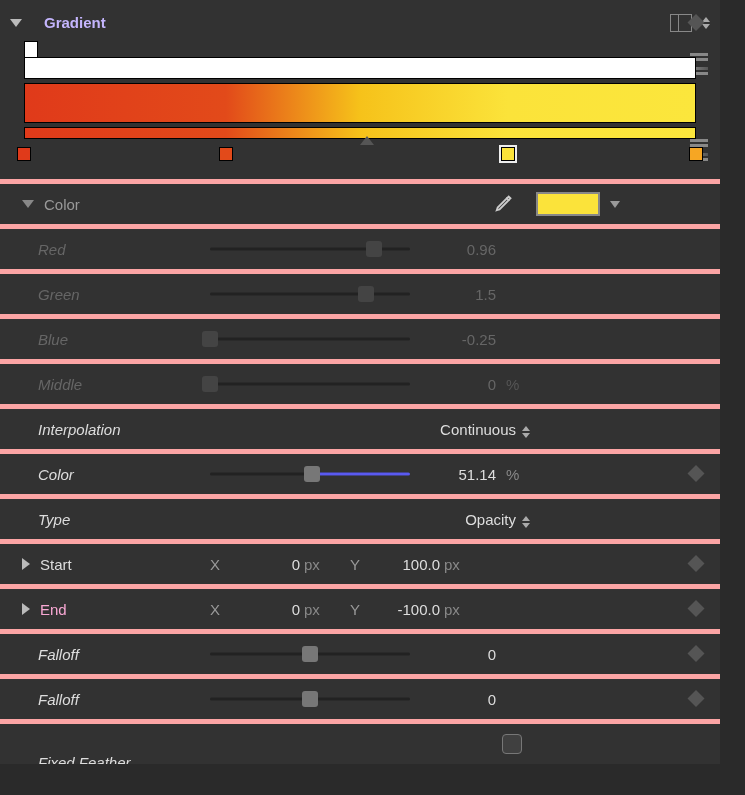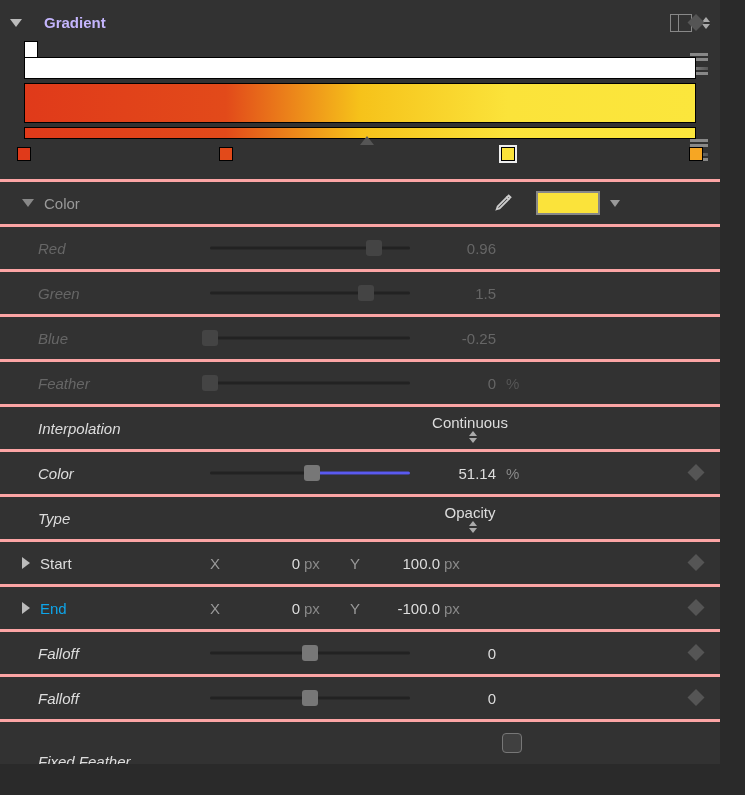--- a/index.html
+++ b/index.html
@@ -1,38 +1,38 @@
 <!DOCTYPE html>
 <html><head>
 <meta charset="utf-8">
 <style>
   * { box-sizing: border-box; margin: 0; padding: 0; font-family: -apple-system, "Helvetica Neue", Arial, sans-serif; }
   body { background: #2a2a2a; color: #ccc; font-size: 15px; width: 745px; }
   .panel { background: #323232; width: 720px; }
-  .row { display: flex; align-items: center; height: 45px; padding: 0 10px; border-top: 3px solid #fca5a5; position: relative; }
+  .row { display: flex; align-items: center; height: 45px; padding: 0 10px; border-top: 5px solid #fca5a5; position: relative; }
   .row.nobord { border-top: none; }
   .triangle { width: 0; height: 0; display: inline-block; margin-right: 10px; }
   .tri-down { border-left: 6px solid transparent; border-right: 6px solid transparent; border-top: 8px solid #bbb; }
   .tri-right { border-top: 6px solid transparent; border-bottom: 6px solid transparent; border-left: 8px solid #bbb; }
   .label { flex: 0 0 200px; color: #bbb; }
   .label.dim { color: #666; }
   .label.indent1 { padding-left: 28px; font-style: italic; }
   .label.indent0 { padding-left: 12px; font-weight: 700; color: #c4b5fd; }
   .slider-area { flex: 0 0 200px; position: relative; height: 20px; display:flex; align-items:center; }
   .slider-track { position: absolute; left: 0; right: 0; height: 3px; background: #222; border-radius: 2px; top: 50%; transform: translateY(-50%); }
   .slider-fill { position: absolute; left: 0; height: 3px; top: 50%; transform: translateY(-50%); border-radius:2px; }
   .slider-thumb { position: absolute; width: 16px; height: 16px; background: #555; border-radius: 3px; top: 50%; transform: translate(-50%, -50%); transition:none; }
   .slider-thumb.dim { background: #444; }
   .value { flex: 0 0 90px; text-align: right; color: #ddd; padding-right:4px; }
   .value.dim { color: #666; }
   .unit { width: 30px; color: #888; padding-left:6px; }
   .unit.dim { color:#555; }
   .keyframe-col { position:absolute; right:18px; top:50%; transform:translateY(-50%); }
   .diamond { width: 12px; height: 12px; background: #555; transform: rotate(45deg); display:inline-block; }
-  .select-ctrl { display:flex; align-items:center; color:#ddd; cursor:pointer;flex-direction:column; }
+  .select-ctrl { display:flex; align-items:flex-end; color:#ddd; cursor:pointer; }
   .select-arrows { margin-left:6px; display:inline-flex; flex-direction:column; line-height:0; }
   .sa-up { width:0;height:0;border-left:4px solid transparent;border-right:4px solid transparent;border-bottom:5px solid #aaa; margin-bottom:2px;}
   .sa-dn { width:0;height:0;border-left:4px solid transparent;border-right:4px solid transparent;border-top:5px solid #aaa;}
   .grad-editor { padding: 12px 24px 18px 24px; position:relative; }
   .opacity-strip { height: 22px; background:#fff; border:1px solid #000; position:relative; margin-bottom:4px;}
   .grad-strip { height: 40px; border:1px solid #000; margin-bottom:4px;
     background: linear-gradient(to right, #e03a1a 0%, #e24a1a 30%, #f6c21a 50%, #fbe33a 72%, #fbe63c 100%);
   }
   .thin-strip { height: 12px; border:1px solid #000;
     background: linear-gradient(to right, #e03a1a 0%, #e24a1a 30%, #f6c21a 50%, #fbe33a 72%, #fbe63c 100%);
@@ -150,21 +150,21 @@
     <span class="label dim indent1">Blue</span>
     <div class="slider-area">
       <div class="slider-track"></div>
       <div class="slider-thumb dim" style="left:0%;"></div>
     </div>
     <span class="value dim">-0.25</span>
     <span class="unit"></span>
   </div>
 
   <div class="row">
-    <span class="label dim indent1">Feather</span>
+    <span class="label dim indent1">Middle</span>
     <div class="slider-area">
       <div class="slider-track"></div>
       <div class="slider-thumb dim" style="left:0%;"></div>
     </div>
     <span class="value dim">0</span>
     <span class="unit dim">%</span>
   </div>
 
   <div class="row">
     <span class="label indent1" style="color:#ddd;">Interpolation</span>
@@ -210,21 +210,21 @@
     <span class="xy-unit">px</span>
     <span style="width:20px;"></span>
     <span class="xy-label">Y</span>
     <span class="xy-val">100.0</span>
     <span class="xy-unit">px</span>
     <span class="keyframe-col"><span class="diamond"></span></span>
   </div>
 
   <div class="row">
     <span class="triangle tri-right" style="margin-left:12px; border-left-color:#bbb;"></span>
-    <span class="label" style="flex:0 0 170px; color:#0ea5e9;">End</span>
+    <span class="label" style="flex:0 0 170px; color:#f9a8d4;">End</span>
     <span class="xy-label">X</span>
     <span class="xy-val">0</span>
     <span class="xy-unit">px</span>
     <span style="width:20px;"></span>
     <span class="xy-label">Y</span>
     <span class="xy-val">-100.0</span>
     <span class="xy-unit">px</span>
     <span class="keyframe-col"><span class="diamond"></span></span>
   </div>
 

